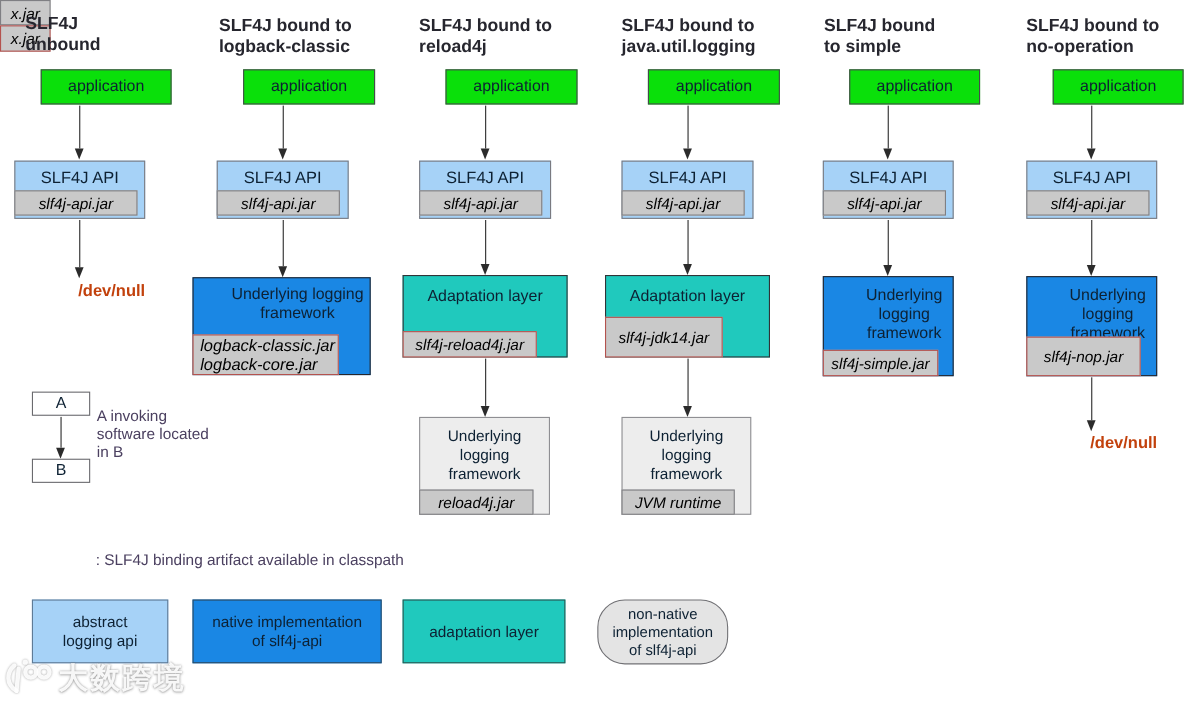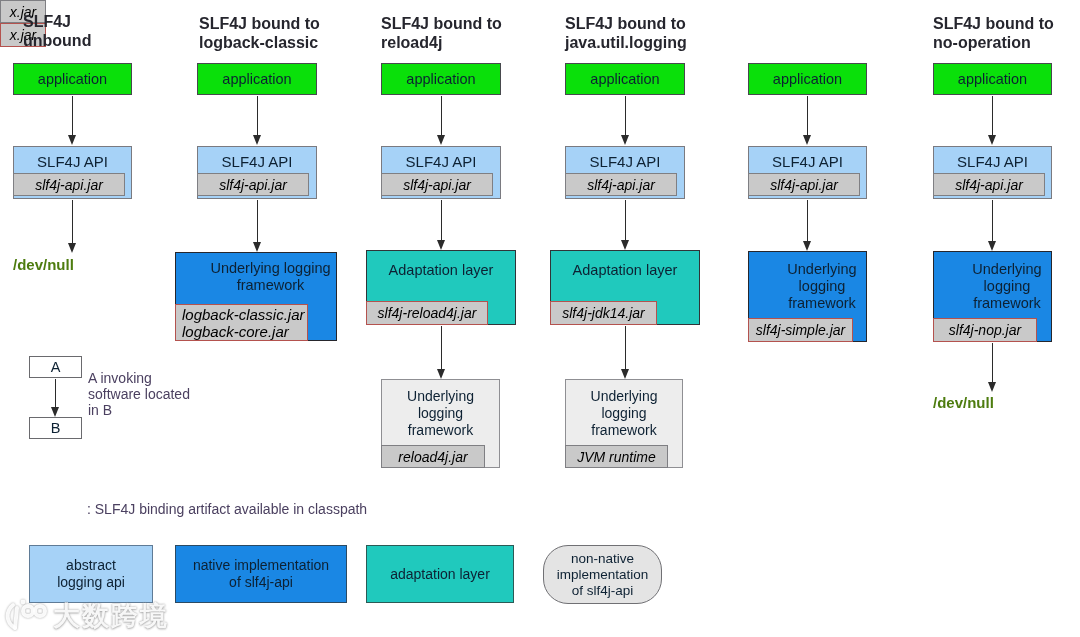--- a/index.html
+++ b/index.html
@@ -2,35 +2,35 @@
 <html style="--green: #0ae00a; --light_blue: #a6d2f7; --blue: #1a87e4; --teal: #20c9bd; --jar_gray: #c9c9c9; --panel_gray: #ededed; --legend_gray: #e4e4e4; --jar_border: #7f7f83; --binding_border: #b4524e; --arrow: #2b2b2b;"><head>
 <meta charset="utf-8">
 <style>
   html,body{margin:0;padding:0;background:#fff;}
   .canvas{position:relative;width:1080px;height:637px;background:#ffffff;overflow:hidden;
           font-family:"Liberation Sans",sans-serif;}
   .title{position:absolute;font-weight:bold;font-size:16px;line-height:19px;color:#26262e;white-space:nowrap;}
   .tline{display:block;}
   .box{position:absolute;box-sizing:border-box;border:1px solid #55565a;display:flex;flex-direction:column;
        align-items:center;justify-content:center;text-align:center;font-size:14.5px;color:#0d2133;}
-  .app{background:var(--green);border-color:#47494d;}
+  .app{background:var(--green);border-color:#47494d;margin-left:24px;}
   .api{background:var(--light_blue);border-color:#7a7a80;justify-content:flex-start;padding-top:6px;font-size:15px;}
   .jar{position:absolute;background:var(--jar_gray);border:1px solid var(--jar_border);font-style:italic;
        font-size:14px;color:#000000;display:flex;align-items:center;justify-content:center;box-sizing:border-box;}
   .jar.binding{border-color:var(--binding_border);}
   .api .jar{left:-1px;bottom:2px;height:23px;}
   .blue{background:var(--blue);border-color:#26262c;padding-left:29px;}
   .teal{background:var(--teal);border-color:#303438;}
   .panel{background:var(--panel_gray);border-color:#8f8f93;}
   .stack{justify-content:flex-start;}
   .bline{display:block;line-height:17px;}
   .varrow{position:absolute;width:1px;background:var(--arrow);}
   .varrow::after{content:"";position:absolute;left:-4px;bottom:-10px;width:0;height:0;
        border-left:4.5px solid transparent;border-right:4.5px solid transparent;border-top:10px solid var(--arrow);}
-  .devnull{position:absolute;font-weight:bold;font-size:15px;color:#4d7c0f;text-align:left;}
+  .devnull{position:absolute;font-weight:bold;font-size:15px;color:#c2410c;text-align:right;}
   .legend-box{background:#ffffff;border-color:#6a6a6e;font-size:14.5px;}
   .legend-text{position:absolute;font-size:14px;line-height:16px;color:#4b4060;}
   .jar-legend{position:static;display:flex;}
   .b1{background:var(--light_blue);border-color:#5f7b96;}
   .b2{background:var(--blue);border-color:#2b4a63;justify-content:center;}
   .b3{background:var(--teal);border-color:#2b5a55;}
   .b4{background:var(--legend_gray);border-color:#707074;font-size:13.5px;border-radius:25px;}
   .bline2{display:block;line-height:17px;}
   .wm{position:absolute;left:2px;top:598px;display:flex;align-items:center;gap:5px;
       opacity:0.9;pointer-events:none;}
@@ -125,34 +125,38 @@
   <div class="varrow" style="left:625px;top:96px;height:39px"></div>
   <div class="box api" style="left:565px;top:146px;width:120px;height:53px">
     <span>SLF4J API</span>
     <div class="jar" style="width:112px">
       <span>slf4j-api.jar</span>
     </div>
   </div>
   <div class="varrow" style="left:625px;top:200px;height:40px"></div>
   <div class="box teal stack" style="left:550px;top:250px;width:150px;height:75px;padding-top:11px">
     <span class="bline">Adaptation layer</span>
-    <div class="jar binding" style="left:-1px;bottom:-1px;width:107px;height:24px">
+    <div class="jar binding" style="left:-1px;bottom:-1px;width:107px;height:37px">
       <span>slf4j-jdk14.jar</span>
     </div>
   </div>
   <div class="varrow" style="left:625px;top:326px;height:43px"></div>
   <div class="box panel stack" style="left:565px;top:379px;width:118px;height:89px;padding-top:8px;font-size:14px">
     <span class="bline">Underlying</span>
     <span class="bline">logging</span>
     <span class="bline">framework</span>
     <div class="jar" style="left:-1px;bottom:-1px;width:103px;height:23px">
       <span>JVM runtime</span>
     </div>
   </div>
 
+  <div class="title" style="left:749px;top:14px">
+    <span class="tline">SLF4J bound</span>
+    <span class="tline">to simple</span>
+  </div>
   <div class="box app" style="left:748px;top:63px;width:119px;height:32px">
     <span>application</span>
   </div>
   <div class="varrow" style="left:807px;top:96px;height:39px"></div>
   <div class="box api" style="left:748px;top:146px;width:119px;height:53px">
     <span>SLF4J API</span>
     <div class="jar" style="width:112px">
       <span>slf4j-api.jar</span>
     </div>
   </div>
@@ -178,21 +182,21 @@
     <span>SLF4J API</span>
     <div class="jar" style="width:112px">
       <span>slf4j-api.jar</span>
     </div>
   </div>
   <div class="varrow" style="left:992px;top:200px;height:41px"></div>
   <div class="box blue stack" style="left:933px;top:251px;width:119px;height:91px;padding-top:9px">
     <span class="bline">Underlying</span>
     <span class="bline">logging</span>
     <span class="bline">framework</span>
-    <div class="jar binding" style="left:-1px;bottom:-1px;width:104px;height:24px">
+    <div class="jar binding" style="left:-1px;bottom:-1px;width:104px;height:36px">
       <span>slf4j-nop.jar</span>
     </div>
   </div>
   <div class="varrow" style="left:992px;top:343px;height:39px"></div>
   <div class="devnull" style="left:933px;top:394px;width:119px">/dev/null</div>
 
   <div class="box legend-box" style="left:29px;top:356px;width:53px;height:22px">
     <span>A</span>
   </div>
   <div class="varrow" style="left:55px;top:379px;height:28px"></div>

